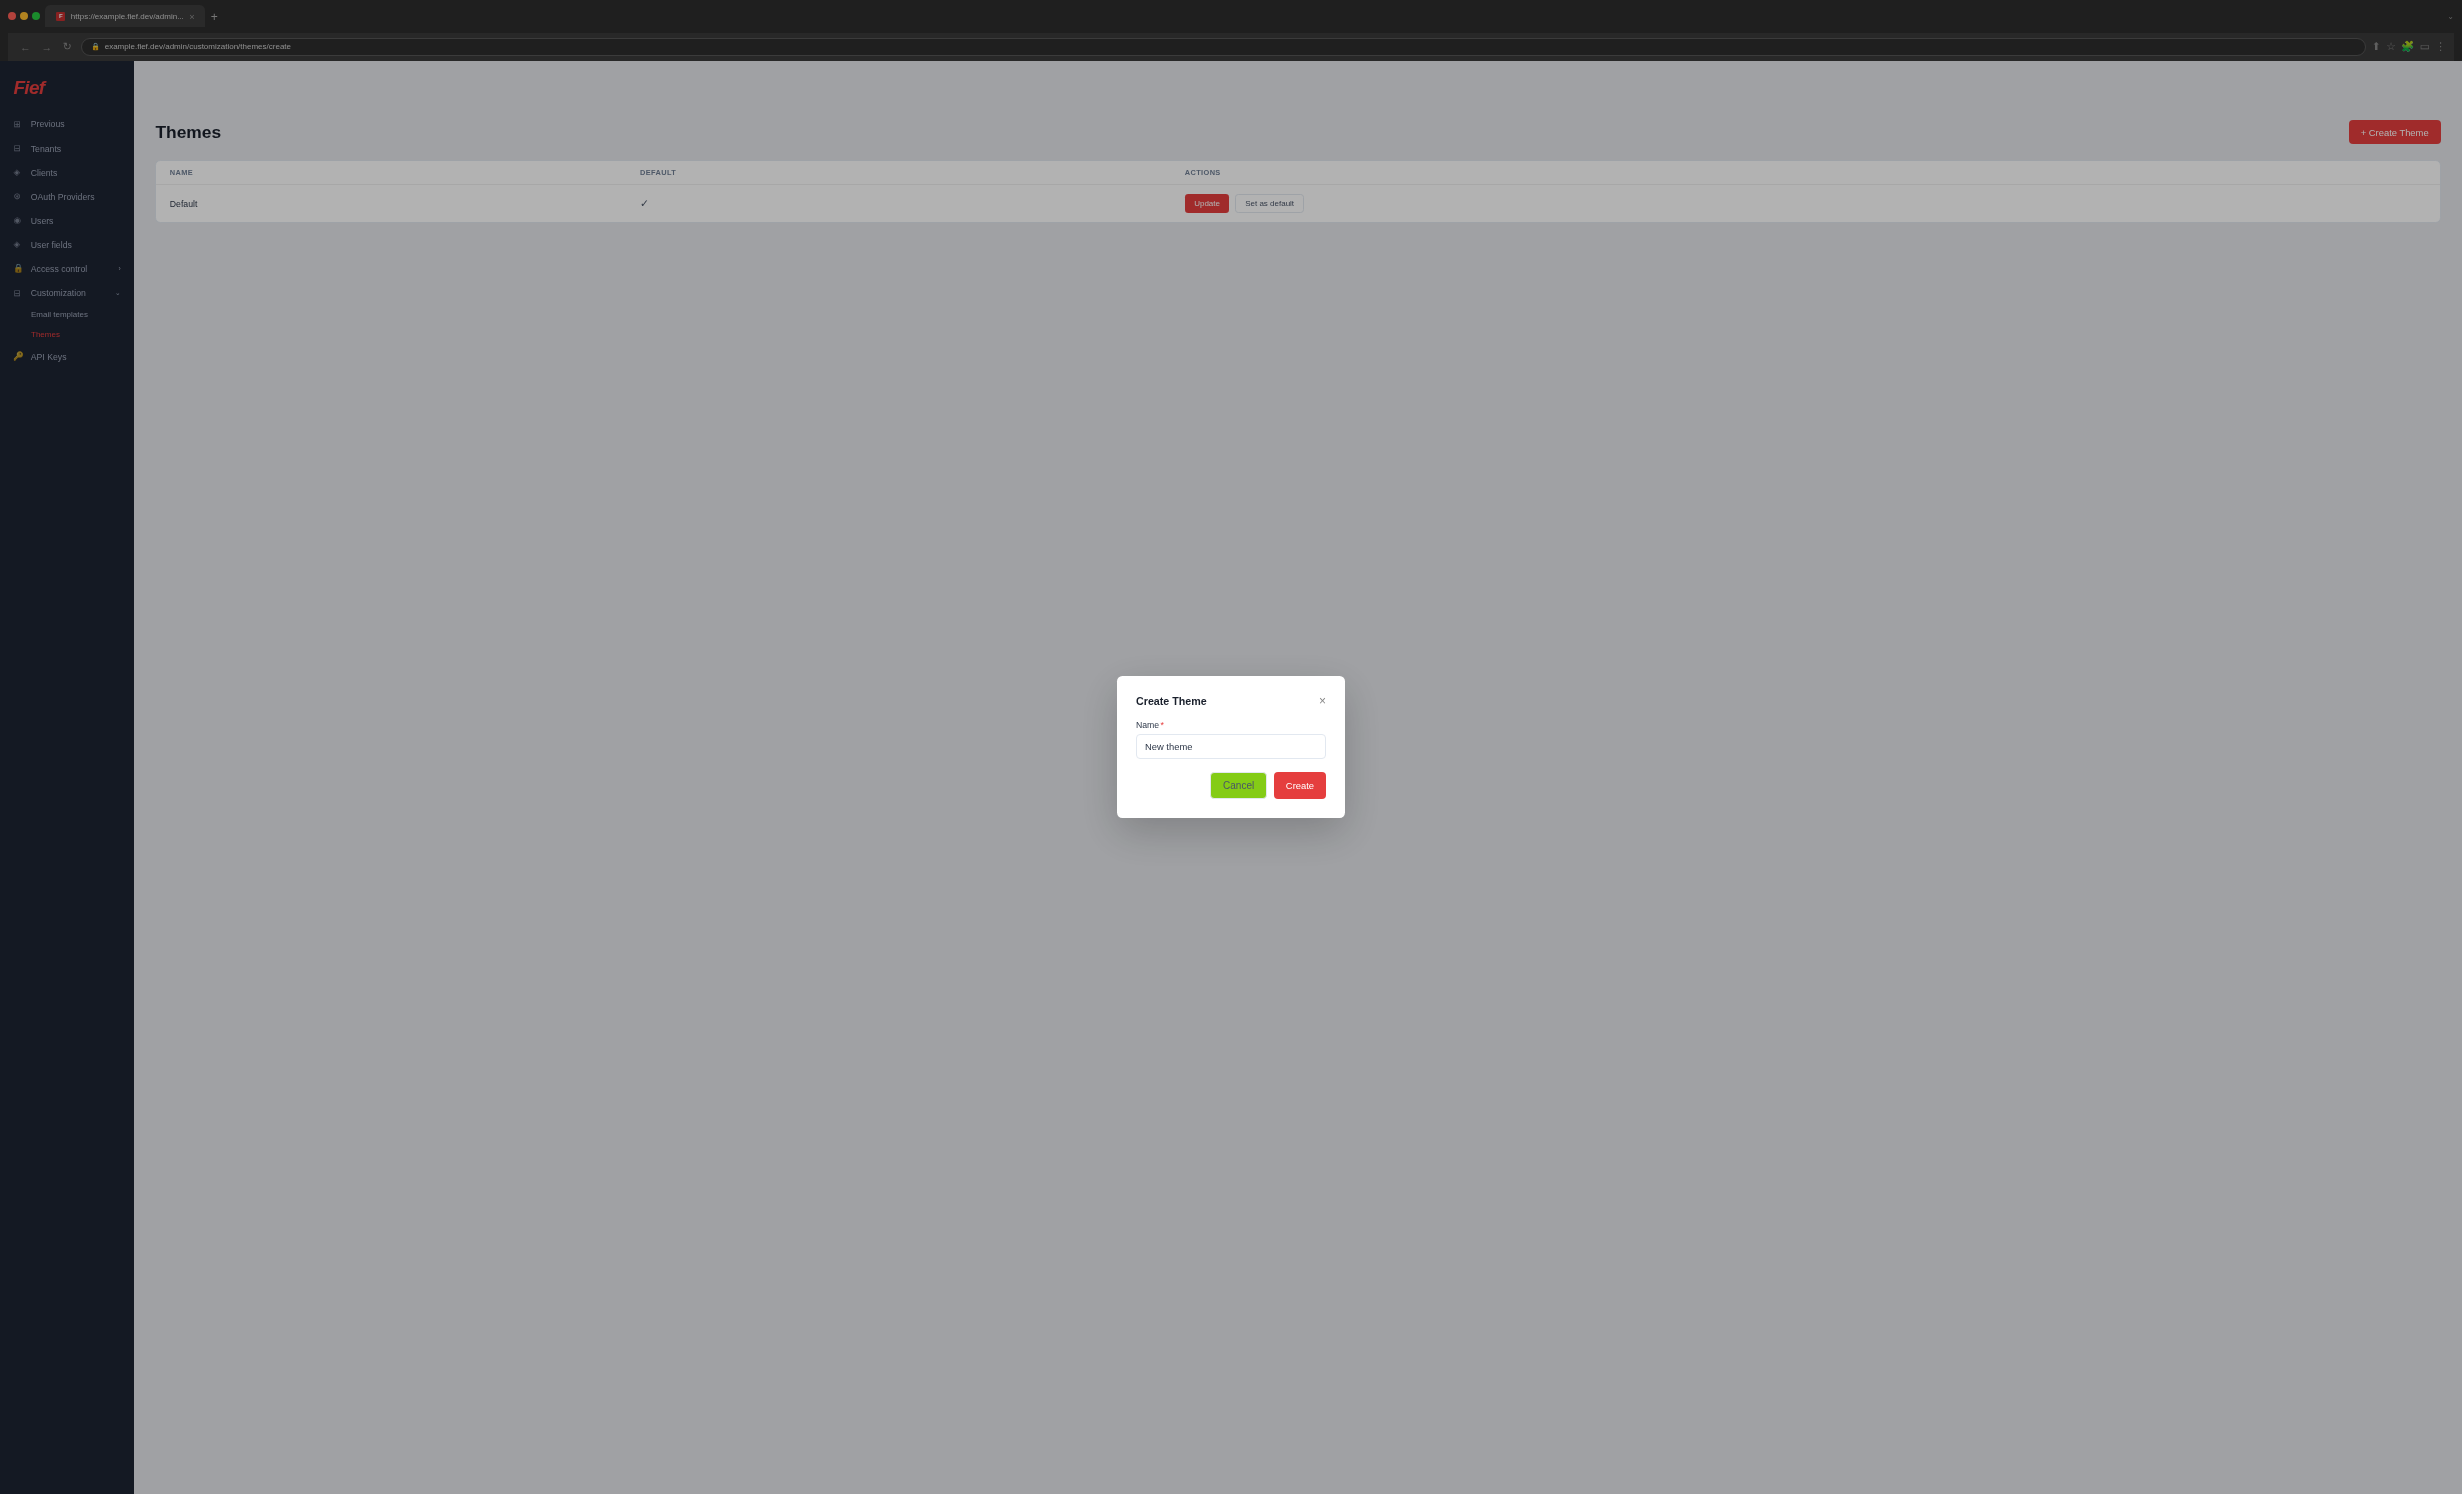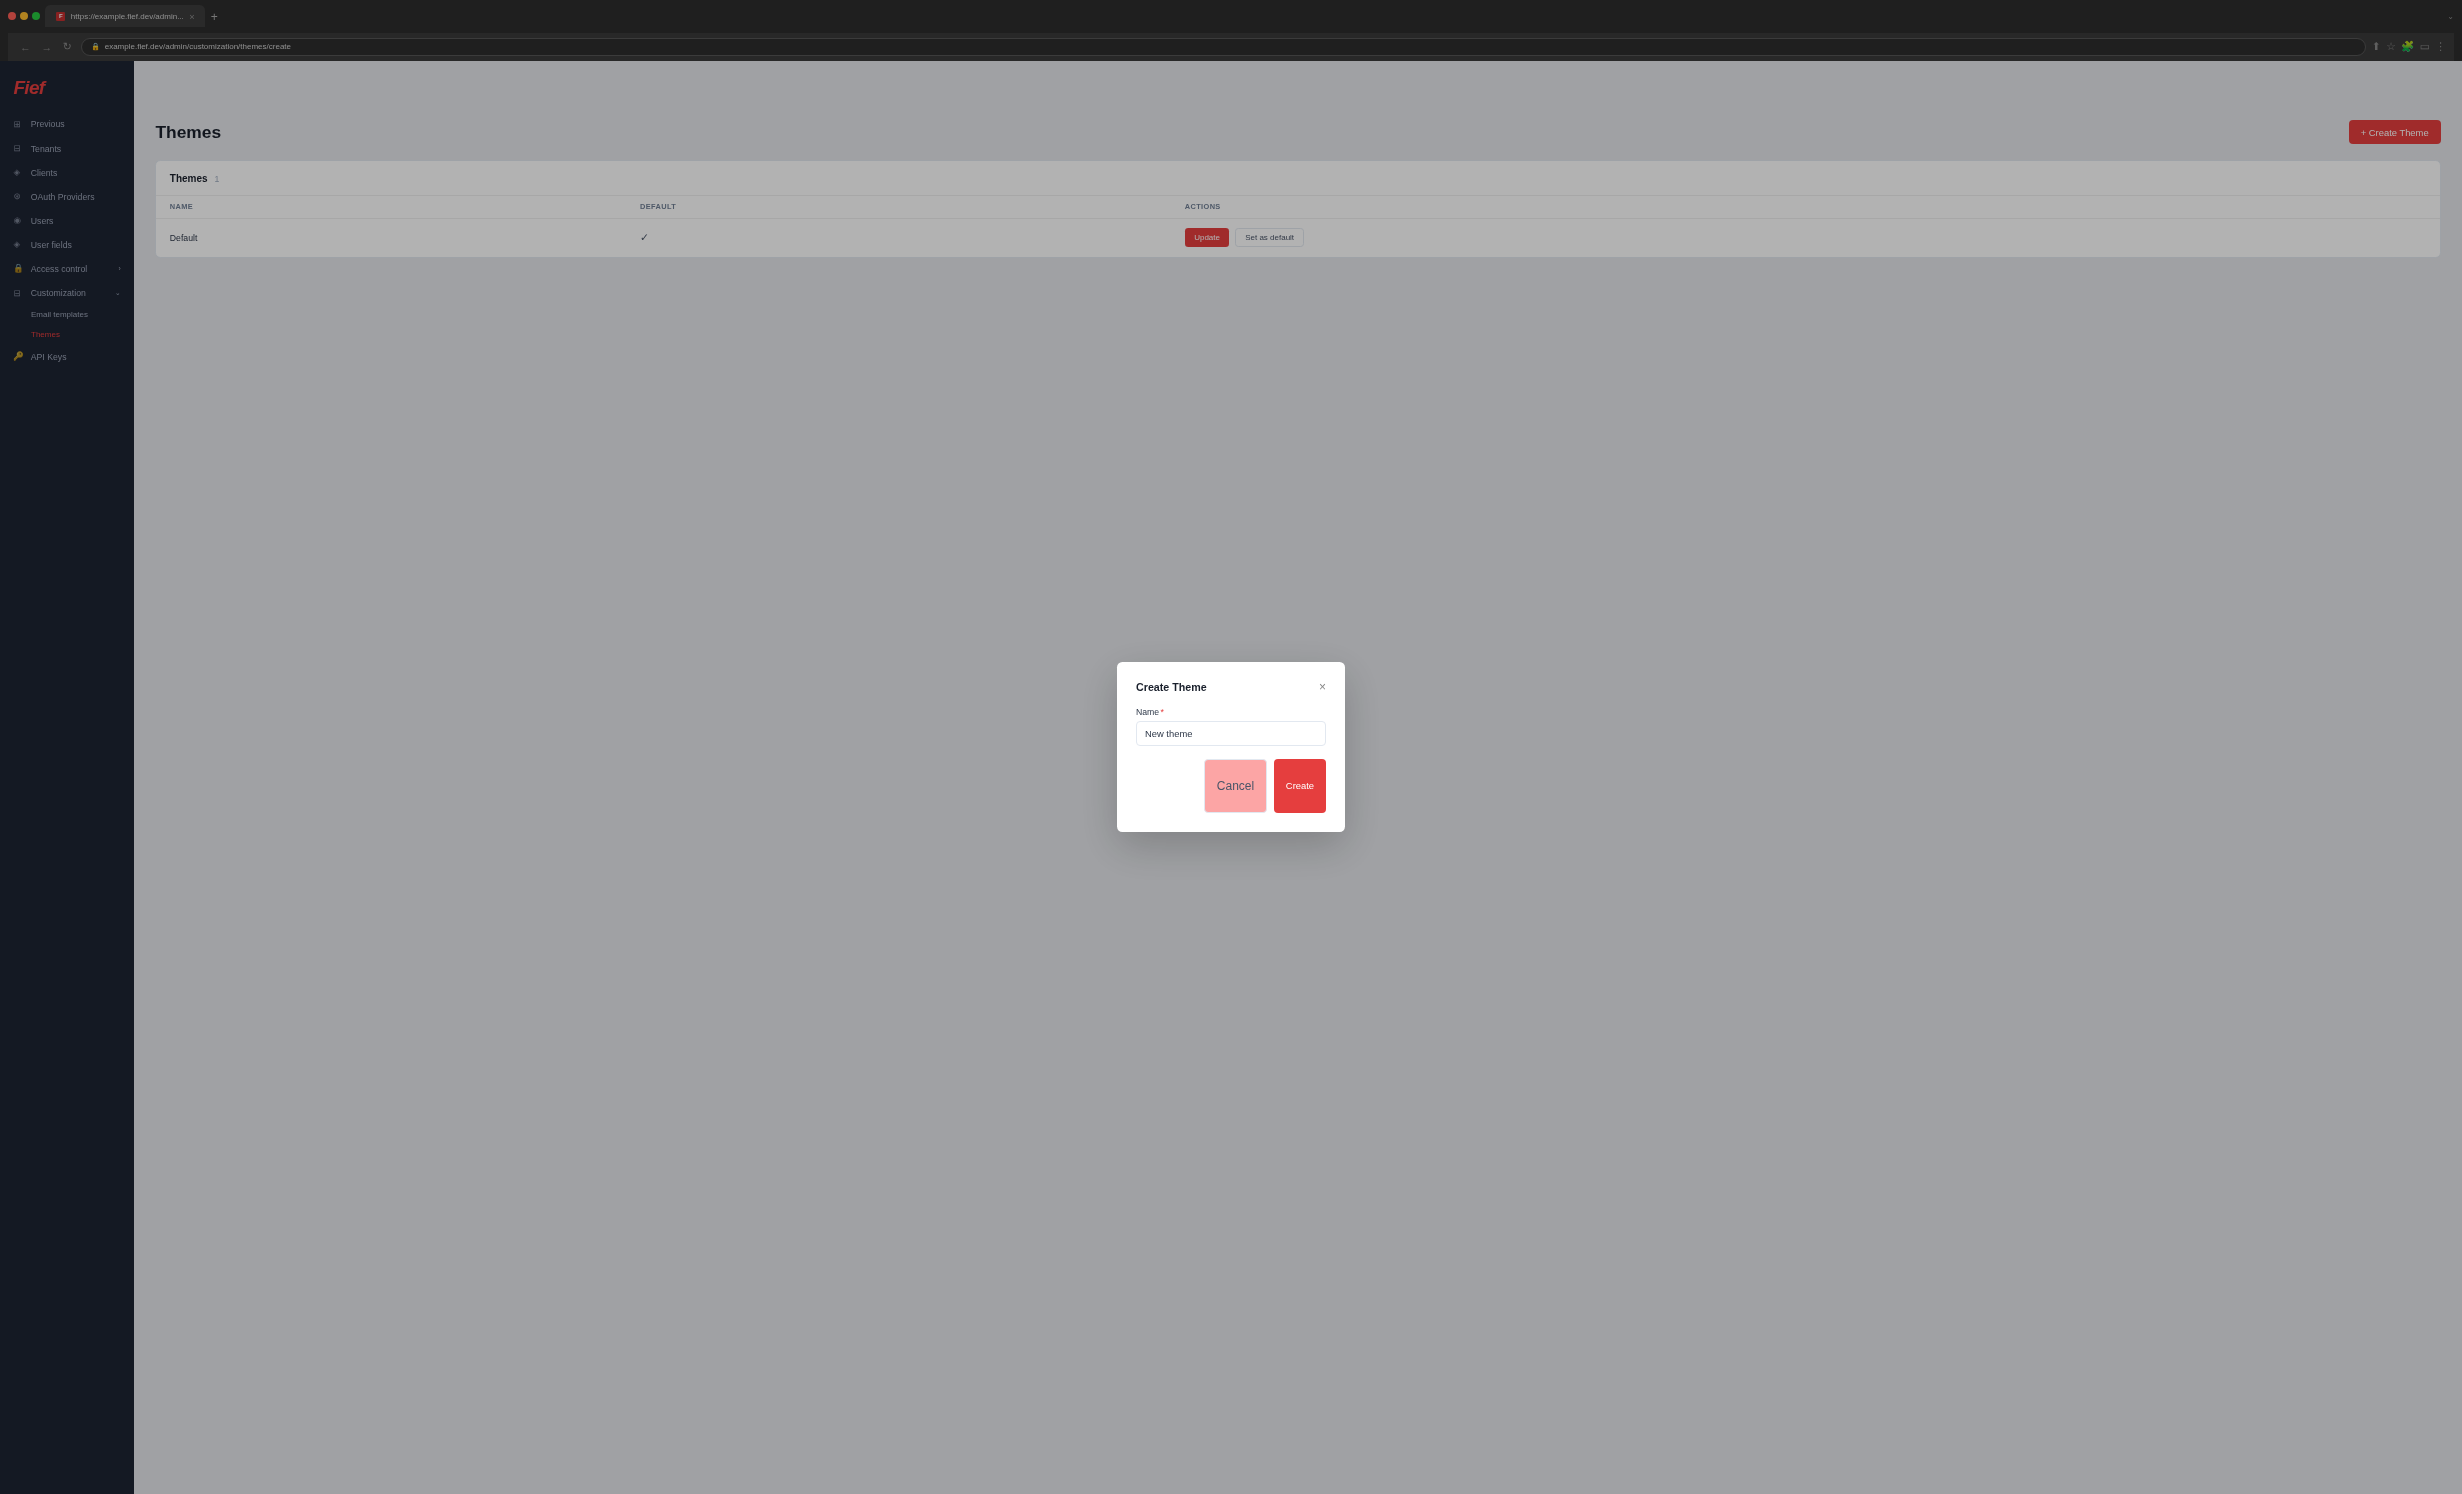--- a/index.html
+++ b/index.html
@@ -87,21 +87,21 @@
     .modal-header { display: flex; justify-content: space-between; align-items: center; margin-bottom: 13.4px; }
     .modal-title { font-size: 10.7px; font-weight: 600; color: #1a202c; }
     .modal-close { background: none; border: none; font-size: 12px; color: #888; cursor: pointer; padding: 0; line-height: 1; }
 
     .form-group { margin-bottom: 13.4px; }
     .form-label { font-size: 8.7px; font-weight: 500; color: #2d3748; margin-bottom: 4px; display: block; }
     .form-label .required { color: #e53e3e; margin-left: 1.3px; }
     .form-input { width: 100%; border: 0.7px solid #e2e8f0; border-radius: 4px; padding: 6px 8px; font-size: 9.4px; color: #2d3748; outline: none; transition: border-color 0.15s; }
 
     .modal-footer { display: flex; justify-content: flex-end; gap: 6.7px; }
-    .btn-cancel { background: #fca5a5; border: 0.7px solid #e2e8f0; border-radius: 4px; padding: 19px 12px; font-size: 12px; color: #4a5568; cursor: pointer; }
+    .btn-cancel { background: #84cc16; border: 0.7px solid #e2e8f0; border-radius: 4px; padding: 7px 12px; font-size: 10px; color: #4a5568; cursor: pointer; }
     .btn-create { background: #e53e3e; border: none; border-radius: 4px; padding: 5.4px 12px; font-size: 9.4px; color: white; cursor: pointer; font-weight: 500; }
 
     
     .content-body { padding-top: 43px; }
   </style>
 </head>
 <body>
 
 <div class="browser-chrome">
   <div class="browser-titlebar">
@@ -198,24 +198,20 @@
 
 
     <div class="content-body">
 
       <div class="content-header">
         <h1 class="page-title">Themes</h1>
         <button class="create-button">+ Create Theme</button>
       </div>
 
       <div class="table-card">
-        <div class="table-header">
-          <span class="table-title">Themes</span>
-          <span class="table-count">1</span>
-        </div>
         <table class="data-table">
           <thead>
             <tr>
               <th>NAME</th>
               <th>DEFAULT</th>
               <th>ACTIONS</th>
             </tr>
           </thead>
           <tbody>
             <tr>

